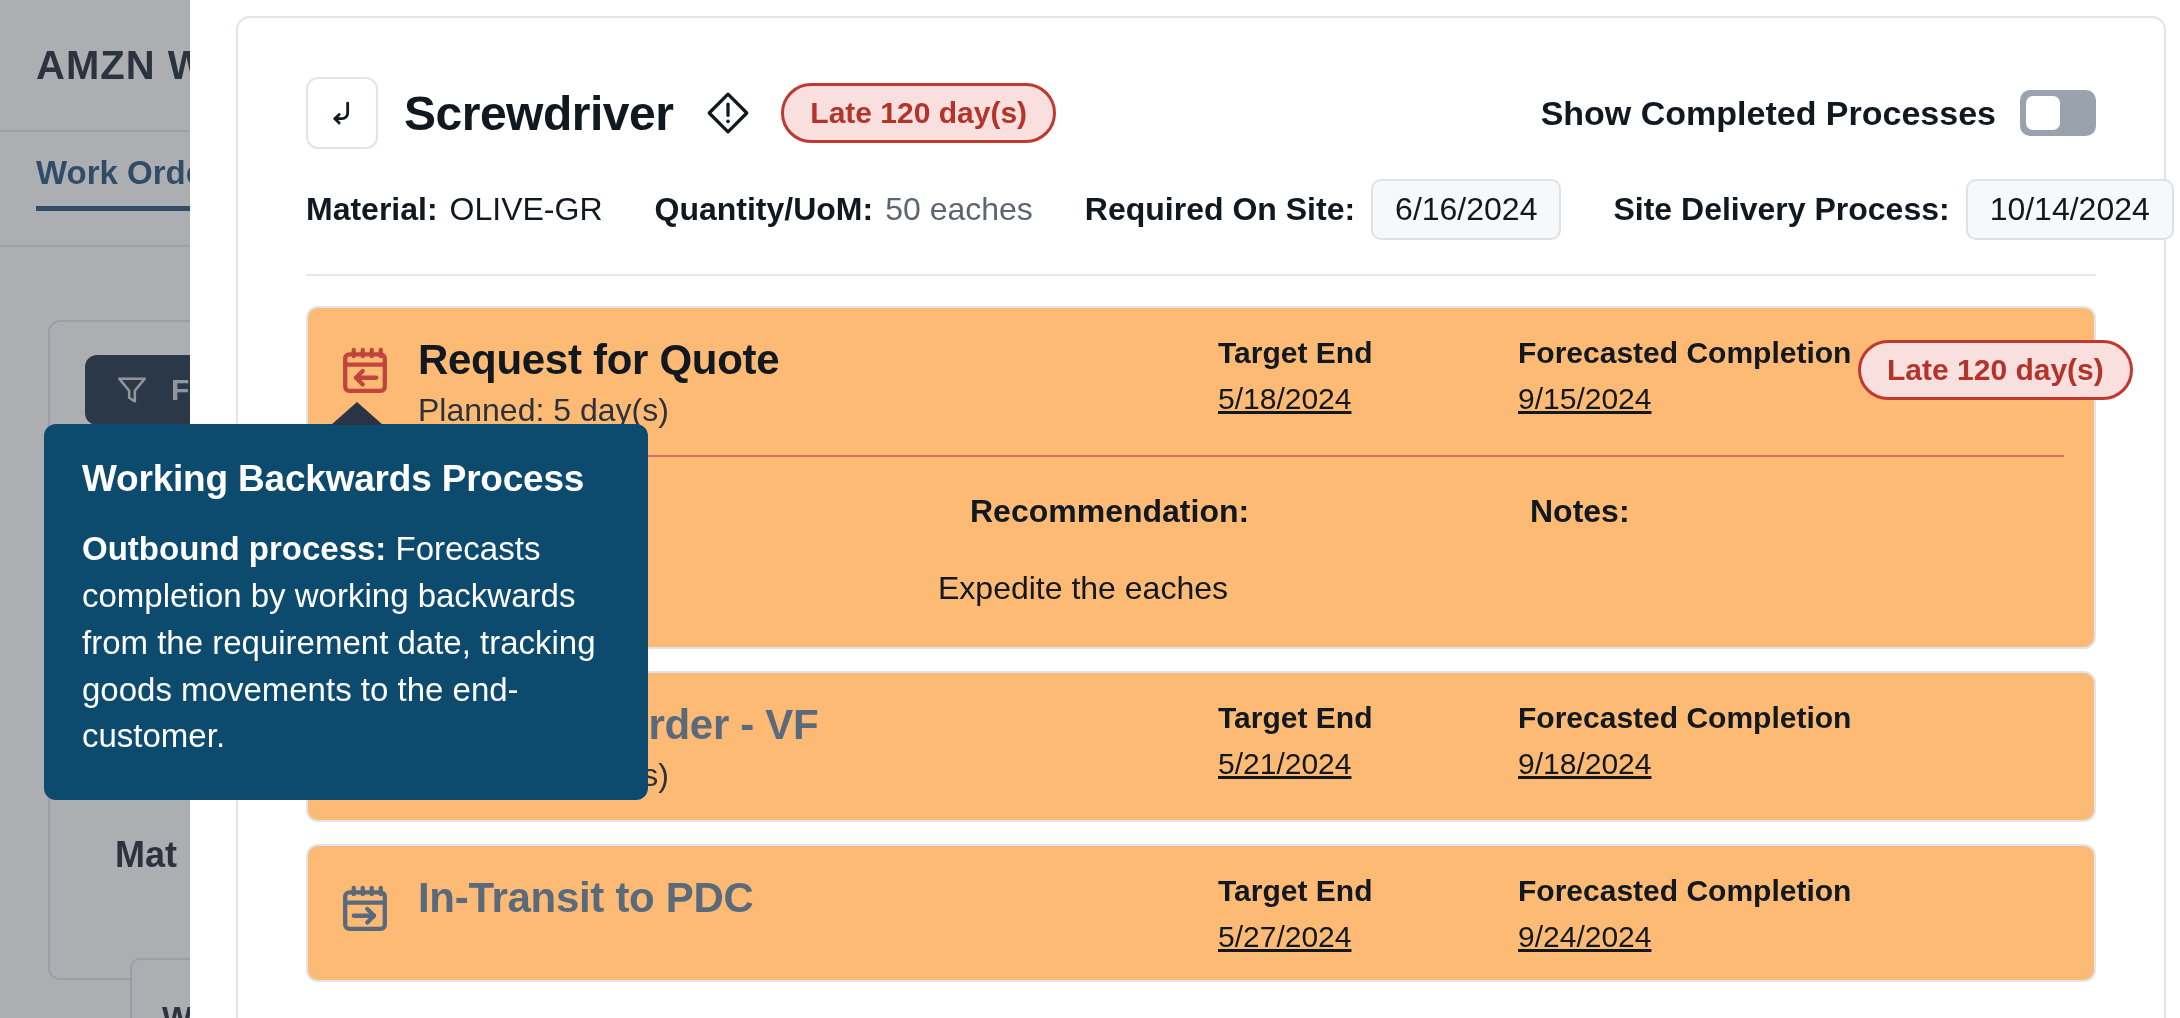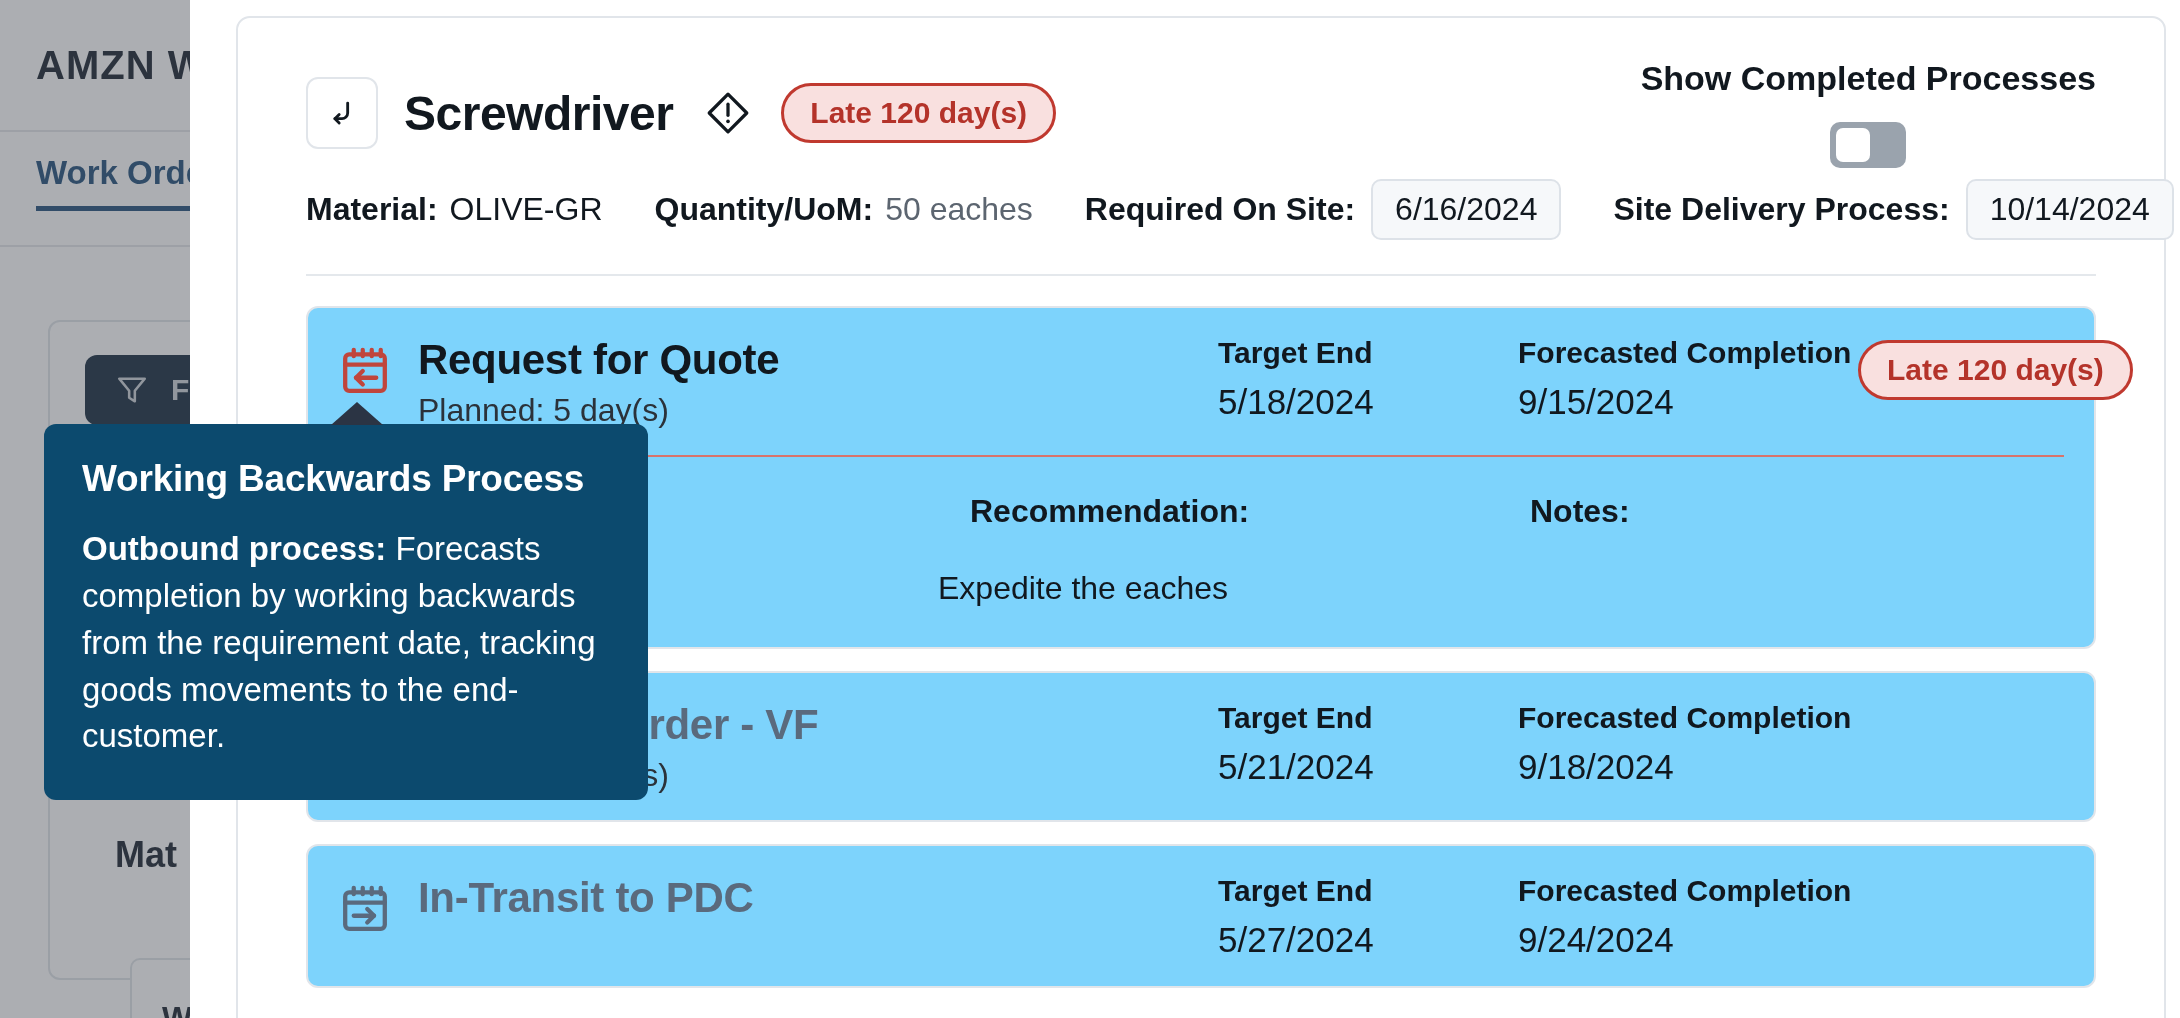--- a/index.html
+++ b/index.html
@@ -116,21 +116,21 @@
     margin-left: 30px;
     border: 3px solid #c0392f;
     background: #f9e0df;
     color: #b4332a;
     border-radius: 999px;
     font-size: 30px; font-weight: 700;
     padding: 10px 26px;
     white-space: nowrap;
   }
   .toggle-wrap {
-    margin-left: auto; display: flex; align-items: center; gap: 24px; flex-direction: column;
+    margin-left: auto; display: flex; align-items: center; gap: 24px;
   }
   .toggle-label {
     font-size: 34px; font-weight: 700; color: #11181f; white-space: nowrap;
   }
   .toggle {
     width: 76px; height: 46px; border-radius: 10px;
     background: #9aa3ad; position: relative; flex: none; cursor: pointer;
   }
   .toggle .knob {
     position: absolute; left: 6px; top: 6px;
@@ -155,21 +155,21 @@
   }
 
   .hdr-rule {
     position: absolute; left: 68px; right: 68px; top: 256px;
     height: 2px; background: #e4e8ec;
   }
 
   
   .cards { position: absolute; left: 68px; right: 68px; top: 288px; }
   .pcard {
-    background: #7dd3fc;
+    background: #fdba74;
     border: 2px solid #e1e5ea;
     border-radius: 12px;
     margin-bottom: 22px;
   }
   .pcard-main {
     display: flex; align-items: flex-start;
     padding: 28px 30px 26px 30px;
   }
   .pc-icon { width: 54px; height: 54px; flex: none; margin-top: 8px; }
   .pc-titlewrap { margin-left: 26px; width: 800px; flex: none; }
@@ -180,21 +180,21 @@
   .pc-title.link { color: #5a6a7d; }
   .pc-sub {
     font-size: 32px; color: #2b323a; margin-top: 8px; white-space: nowrap;
   }
   .pc-col { width: 300px; flex: none; }
   .pc-col.wide { width: 340px; }
   .pc-col .h {
     font-size: 30px; font-weight: 700; color: #11181f; white-space: nowrap;
   }
   .pc-col .d {
-    font-size: 35px; color: #11181f; margin-top: 12px; white-space: nowrap;
+    font-size: 30px; color: #11181f; margin-top: 12px; white-space: nowrap; text-decoration: underline;
   }
   .pc-badge {
     margin-left: auto; margin-top: 4px;
     border: 3px solid #c0392f; background: #f9e0df; color: #b4332a;
     border-radius: 999px; font-size: 30px; font-weight: 700;
     padding: 10px 26px; white-space: nowrap; flex: none;
   }
   .pcard-sep { height: 2px; background: #d8736c; margin: 0 30px; }
   .pcard-detail { display: flex; padding: 36px 30px 40px 30px; }
   .dcol { flex: none; }

